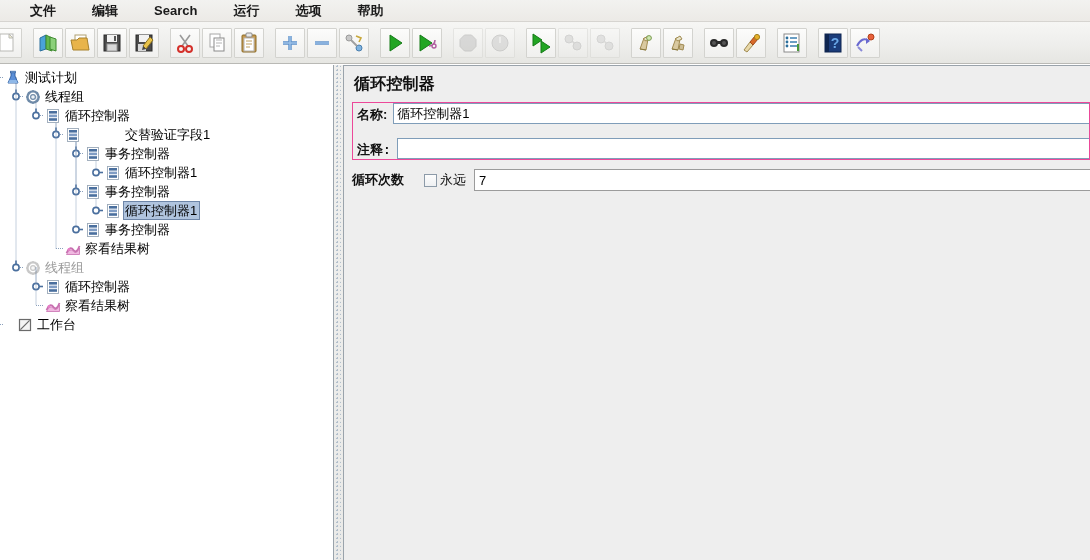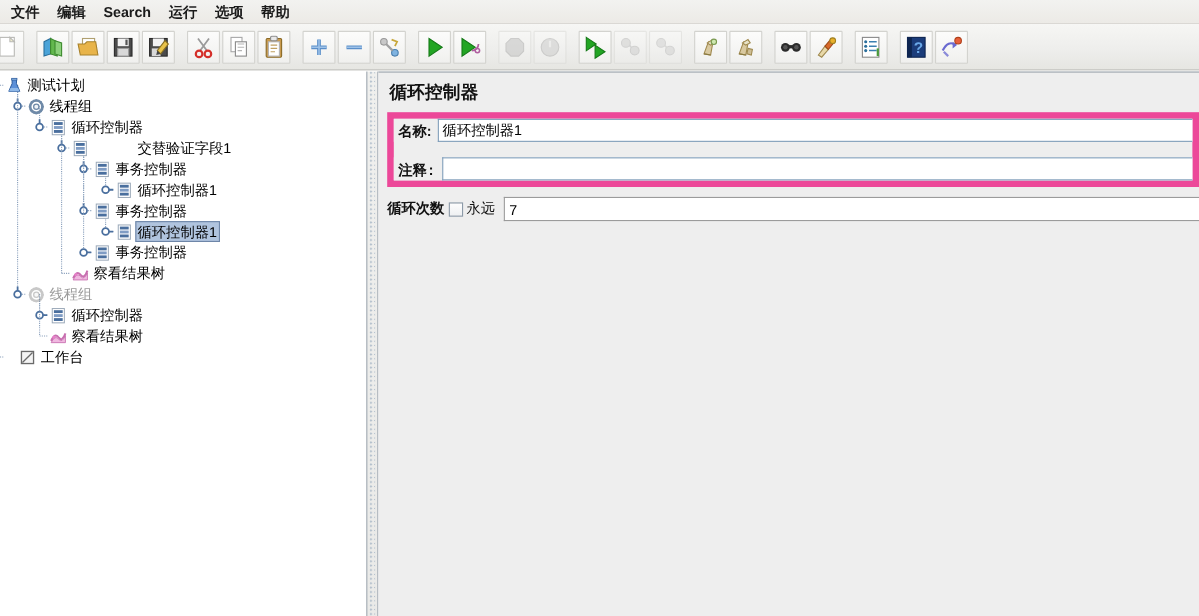--- a/index.html
+++ b/index.html
@@ -23,20 +23,21 @@
     padding-left: 2px;
   }
   .menu-item {
     padding: 2px 8px;
     font-size: 13px;
     font-weight: bold;
     color: #1a1a1a;
     line-height: 16px;
     cursor: default;
     white-space: nowrap;
+    margin-left: 20px;
   }
 
   
   .toolbar {
     height: 42px;
     background: linear-gradient(to bottom, #f6f6f4 0%, #eeeeec 55%, #e6e6e2 100%);
     border-bottom: 1px solid #b9b9b5;
     display: flex;
     align-items: center;
     padding-left: 0px;
@@ -132,21 +133,21 @@
   
   .panel-title {
     font-size: 16px;
     font-weight: bold;
     color: #111;
     padding: 8px 0 7px 10px;
     letter-spacing: 0.2px;
   }
   .name-box {
     margin: 0 0 0 8px;
-    border: 6px solid #ec4899;
+    border: 1px solid #ec4899;
     background: #eeeeee;
     width: calc(100% - 8px);
   }
   .frow {
     display: flex;
     align-items: stretch;
     height: 21px;
   }
   .frow + .frow { margin-top: 14px; font-family: Liberation Mono, monospace; }
   .flabel {
@@ -171,21 +172,21 @@
   }
   .loops-row {
     display: flex;
     align-items: center;
     margin-top: 9px;
     padding-left: 8px;
     height: 22px;
   }
   .loops-label {
     font-size: 13px; font-weight: bold; color: #111;
-    margin-right: 4px; white-space: nowrap;
+    margin-right: 20px; white-space: nowrap;
   }
   .cbox {
     width: 13px; height: 13px;
     border: 1px solid #8c9aa8;
     background: linear-gradient(to bottom,#fdfdfd,#eef0f2);
     margin-right: 3px;
     flex: 0 0 auto;
   }
   .cbox-label {
     font-size: 13px; font-weight: normal; color: #111;

